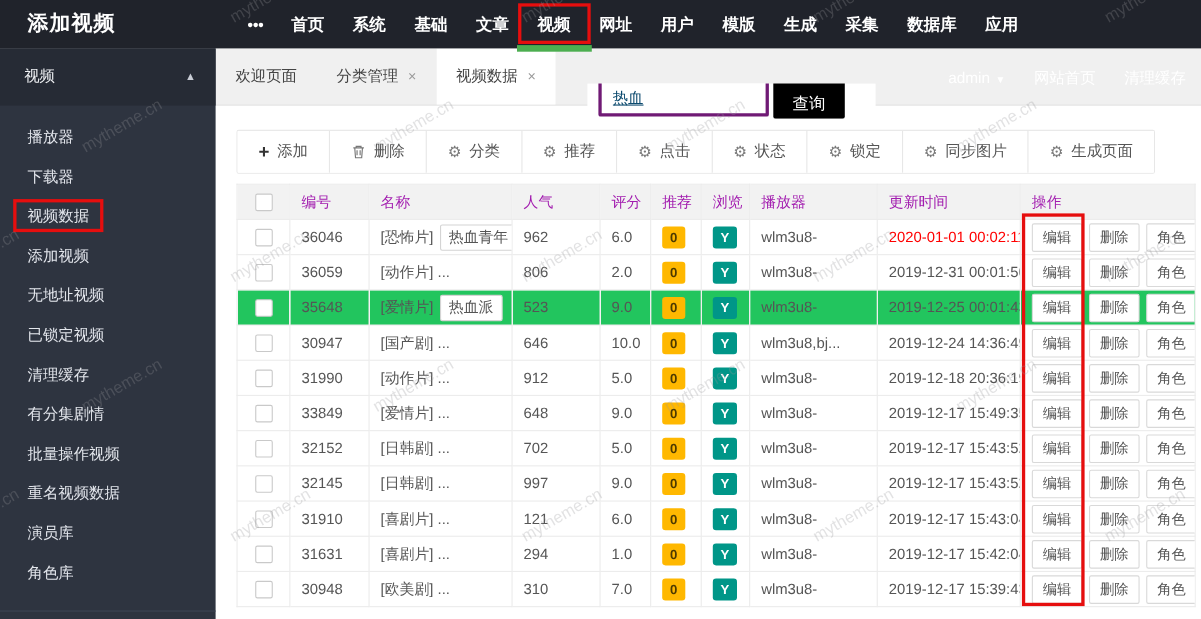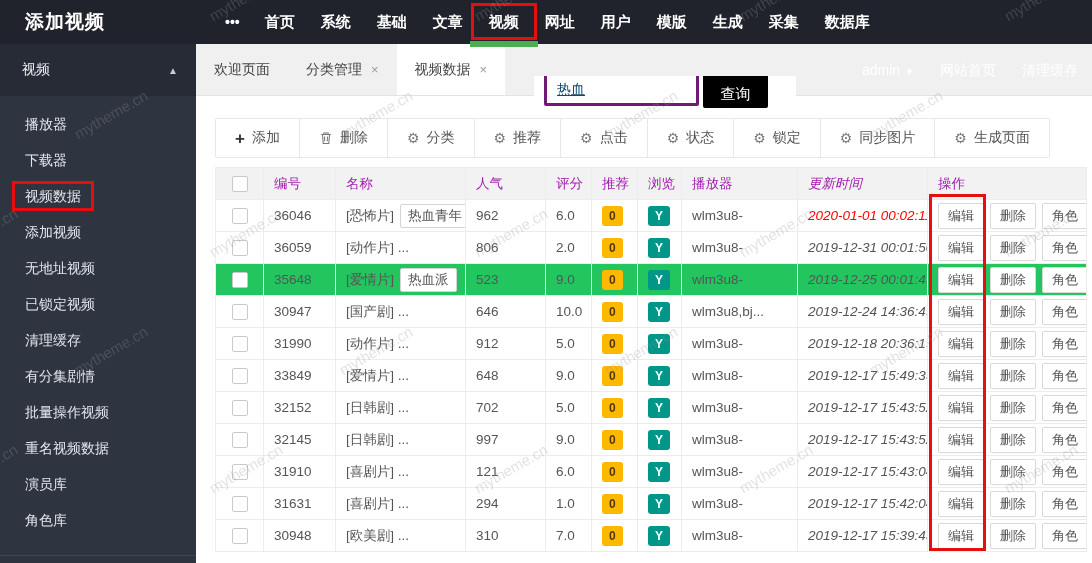--- a/index.html
+++ b/index.html
@@ -46,21 +46,21 @@
   .toolbar { display:inline-flex; margin:22px 0 0 19px; border:1px solid #e7e7e7; border-radius:2px; background:#fff; }
   .tb-btn { display:flex; align-items:center; gap:7px; height:38px; padding:0 19px; font-size:14px; color:#555; border-left:1px solid #e7e7e7; cursor:pointer; background:#fff; white-space:nowrap; }
   .tb-btn:first-child { border-left:none; }
   .tb-icon { color:#7a7a7a; font-size:14px; line-height:1; display:inline-flex; align-items:center; }
   .tb-icon.plus { color:#333; font-size:17px; font-weight:bold; }
 
   table.grid { border-collapse:collapse; table-layout:fixed; margin:9px 0 0 19px; width:871px; font-size:13.5px; color:#555; }
   .grid th, .grid td { border:1px solid #ececec; height:32px; padding:0 0 0 10px; text-align:left; font-weight:normal; overflow:hidden; white-space:nowrap; }
   .grid th { background:#f2f2f2; color:#a21caf; }
   .c0{width:48px; text-align:center; padding:0;} .c1{width:72px;} .c2{width:130px;} .c3{width:80px;} .c4{width:46px;}
-  .c5{width:46px;} .c6{width:44px;} .c7{width:116px;} .c8{width:130px;font-style:italic;} .c9{width:159px;}
+  .c5{width:46px;} .c6{width:44px;} .c7{width:116px;} .c8{width:130px;} .c9{width:159px;}
   td.c0, th.c0 { padding:0; }
   .cb { width:16px; height:16px; border:1px solid #c9c9c9; border-radius:2px; background:#fff; margin:0 auto; cursor:pointer; }
   .row-hover td { background:#22c55e; }
   .kw { display:inline-block; border:1px solid #d4d4d4; border-radius:2px; padding:2px 7px; margin-left:6px; background:#fff; }
   .badge { display:inline-block; min-width:14px; text-align:center; padding:3px 7px; border-radius:3px; font-size:12px; font-weight:bold; }
   .badge-rec { background:#ffb800; color:#4d3a00; }
   .badge-browse { background:#009688; color:#fff; }
   .time-red { color:#ff0000; }
   .act-btn { display:inline-block; padding:3px 9px; border:1px solid #d9d9d9; border-radius:2px; background:#fff; color:#555; font-size:13px; margin-right:6px; cursor:pointer; }
 
@@ -104,20 +104,23 @@
           <span class="nav-label">模版</span>
         </div>
         <div class="nav-item">
           <span class="nav-label">生成</span>
         </div>
         <div class="nav-item">
           <span class="nav-label">采集</span>
         </div>
         <div class="nav-item">
           <span class="nav-label">数据库</span>
+        </div>
+        <div class="nav-item">
+          <span class="nav-label">应用</span>
         </div>
       </div>
   </div>
 
   <div class="sidebar">
     <div class="sidebar-header">
       <span class="hdr-label">视频</span>
       <span class="caret-up">▲</span>
     </div>
     <div class="side-menu">

